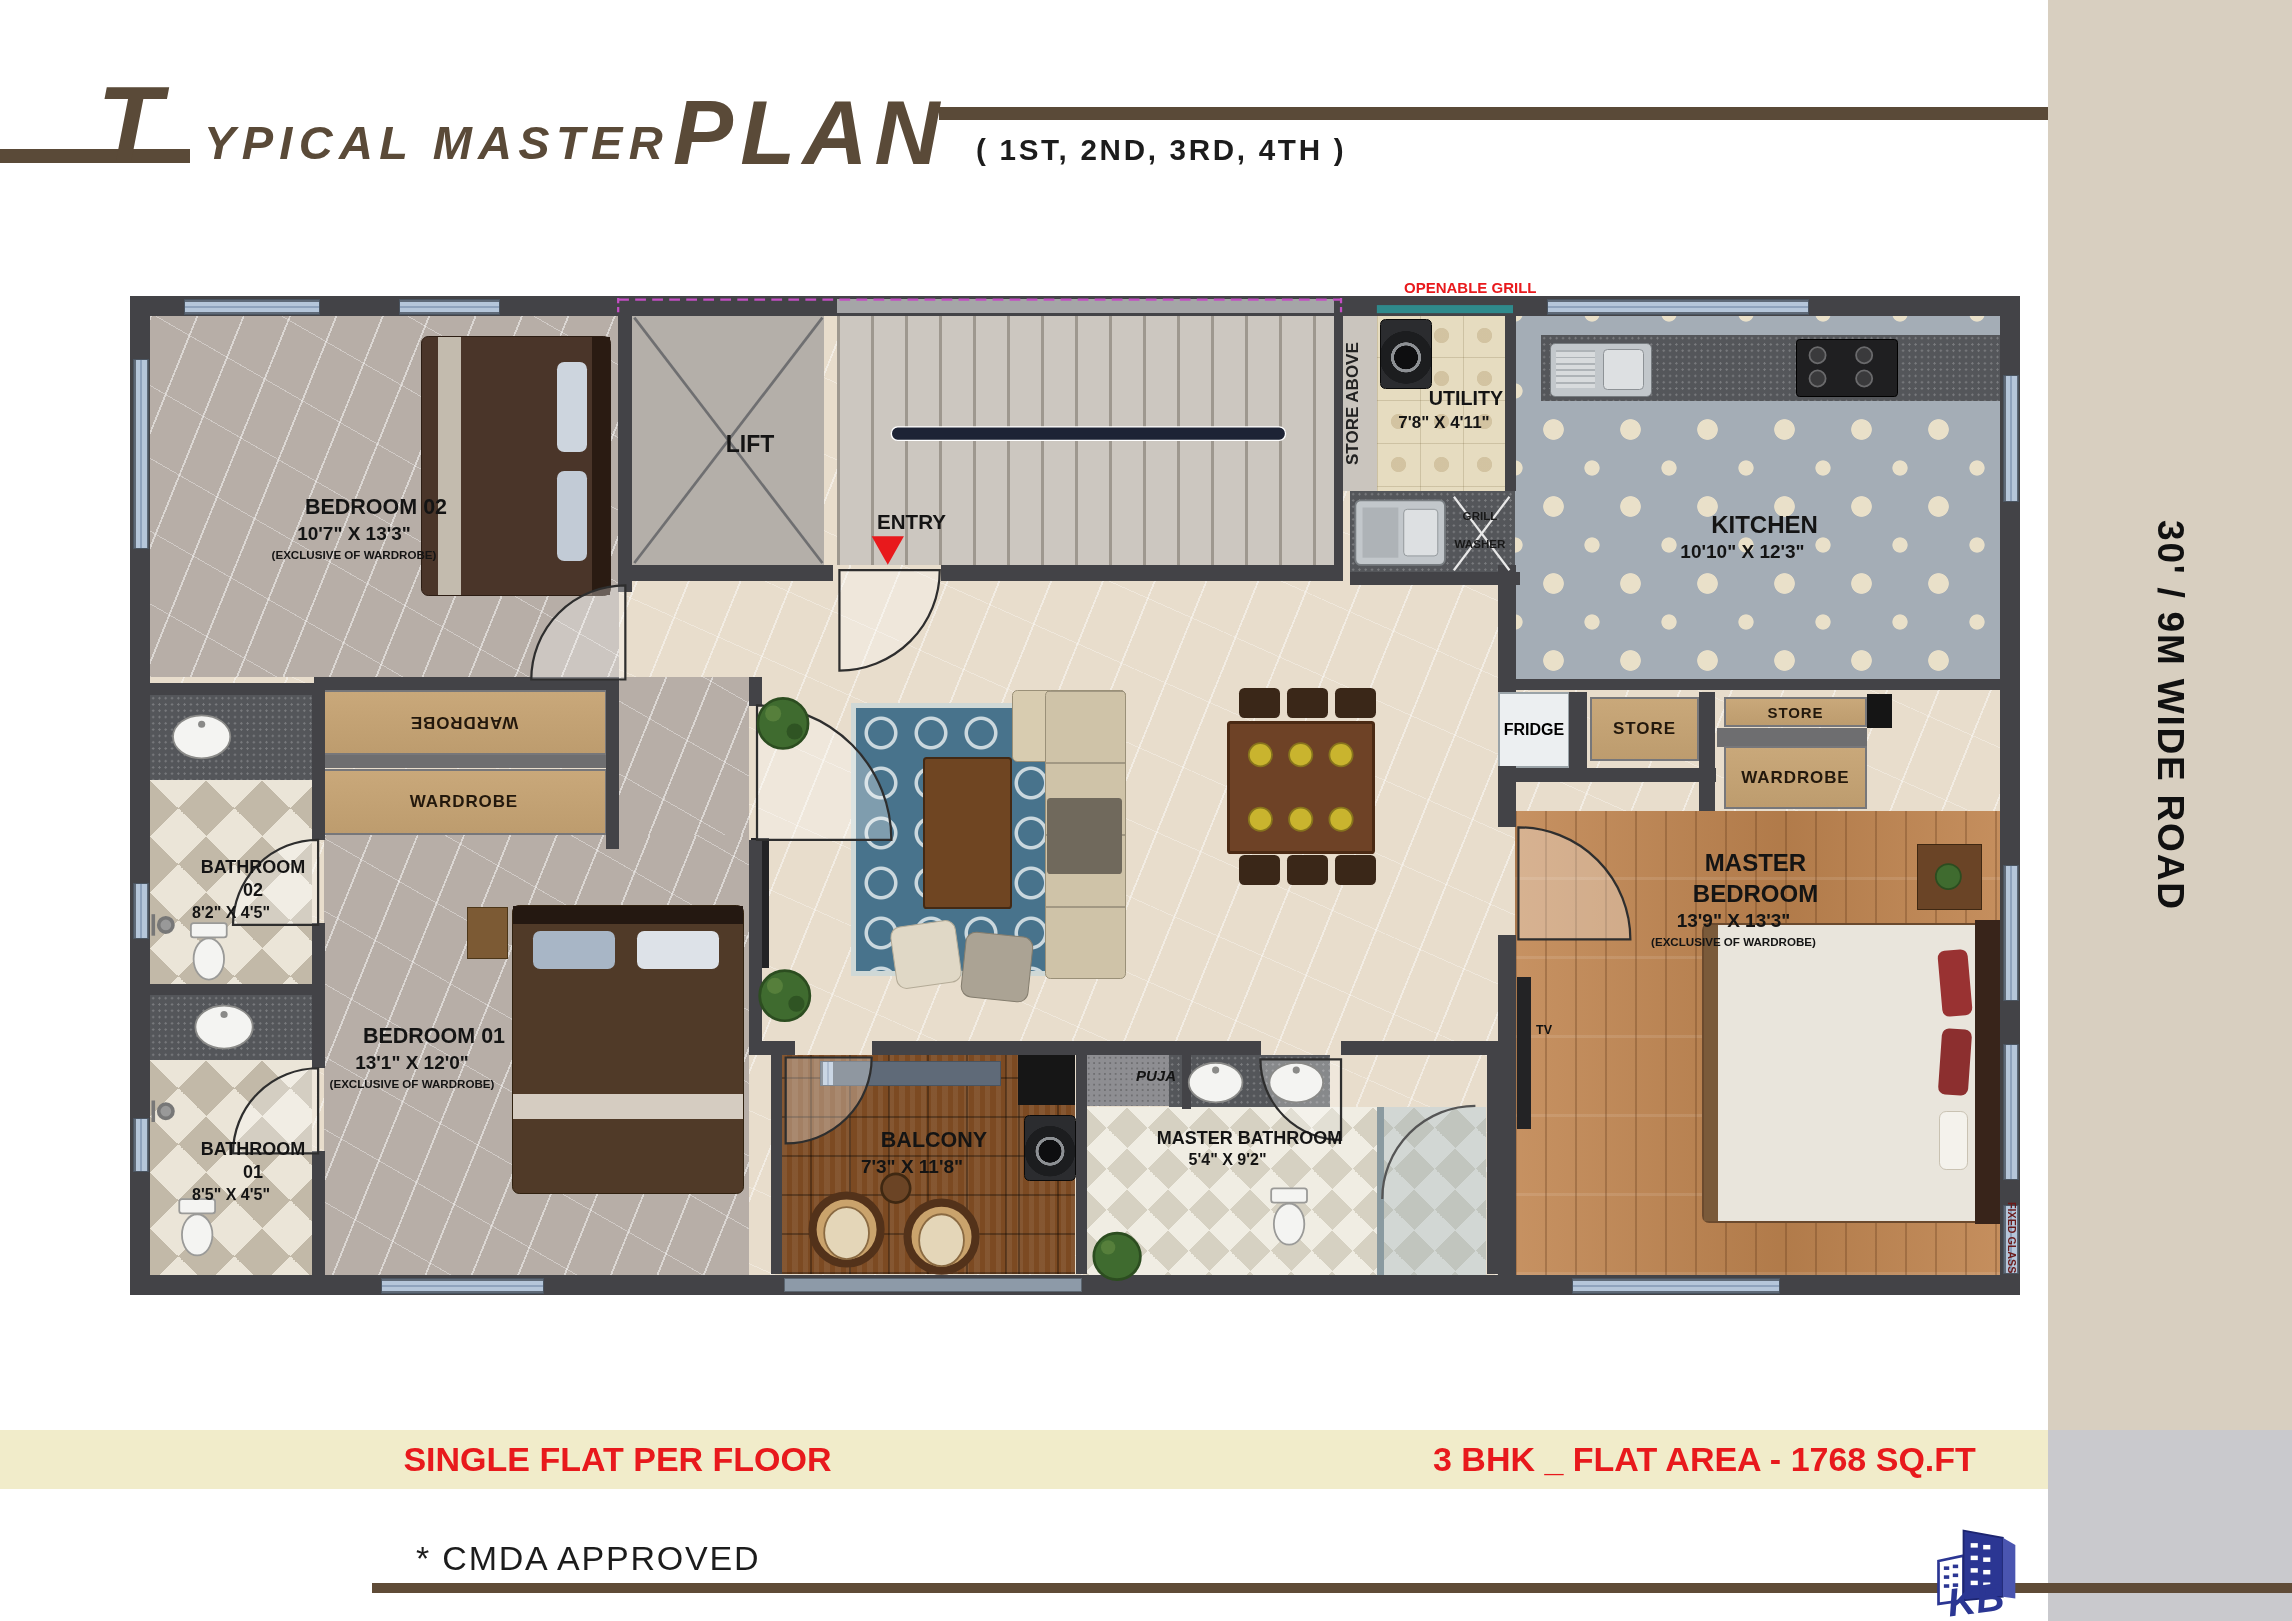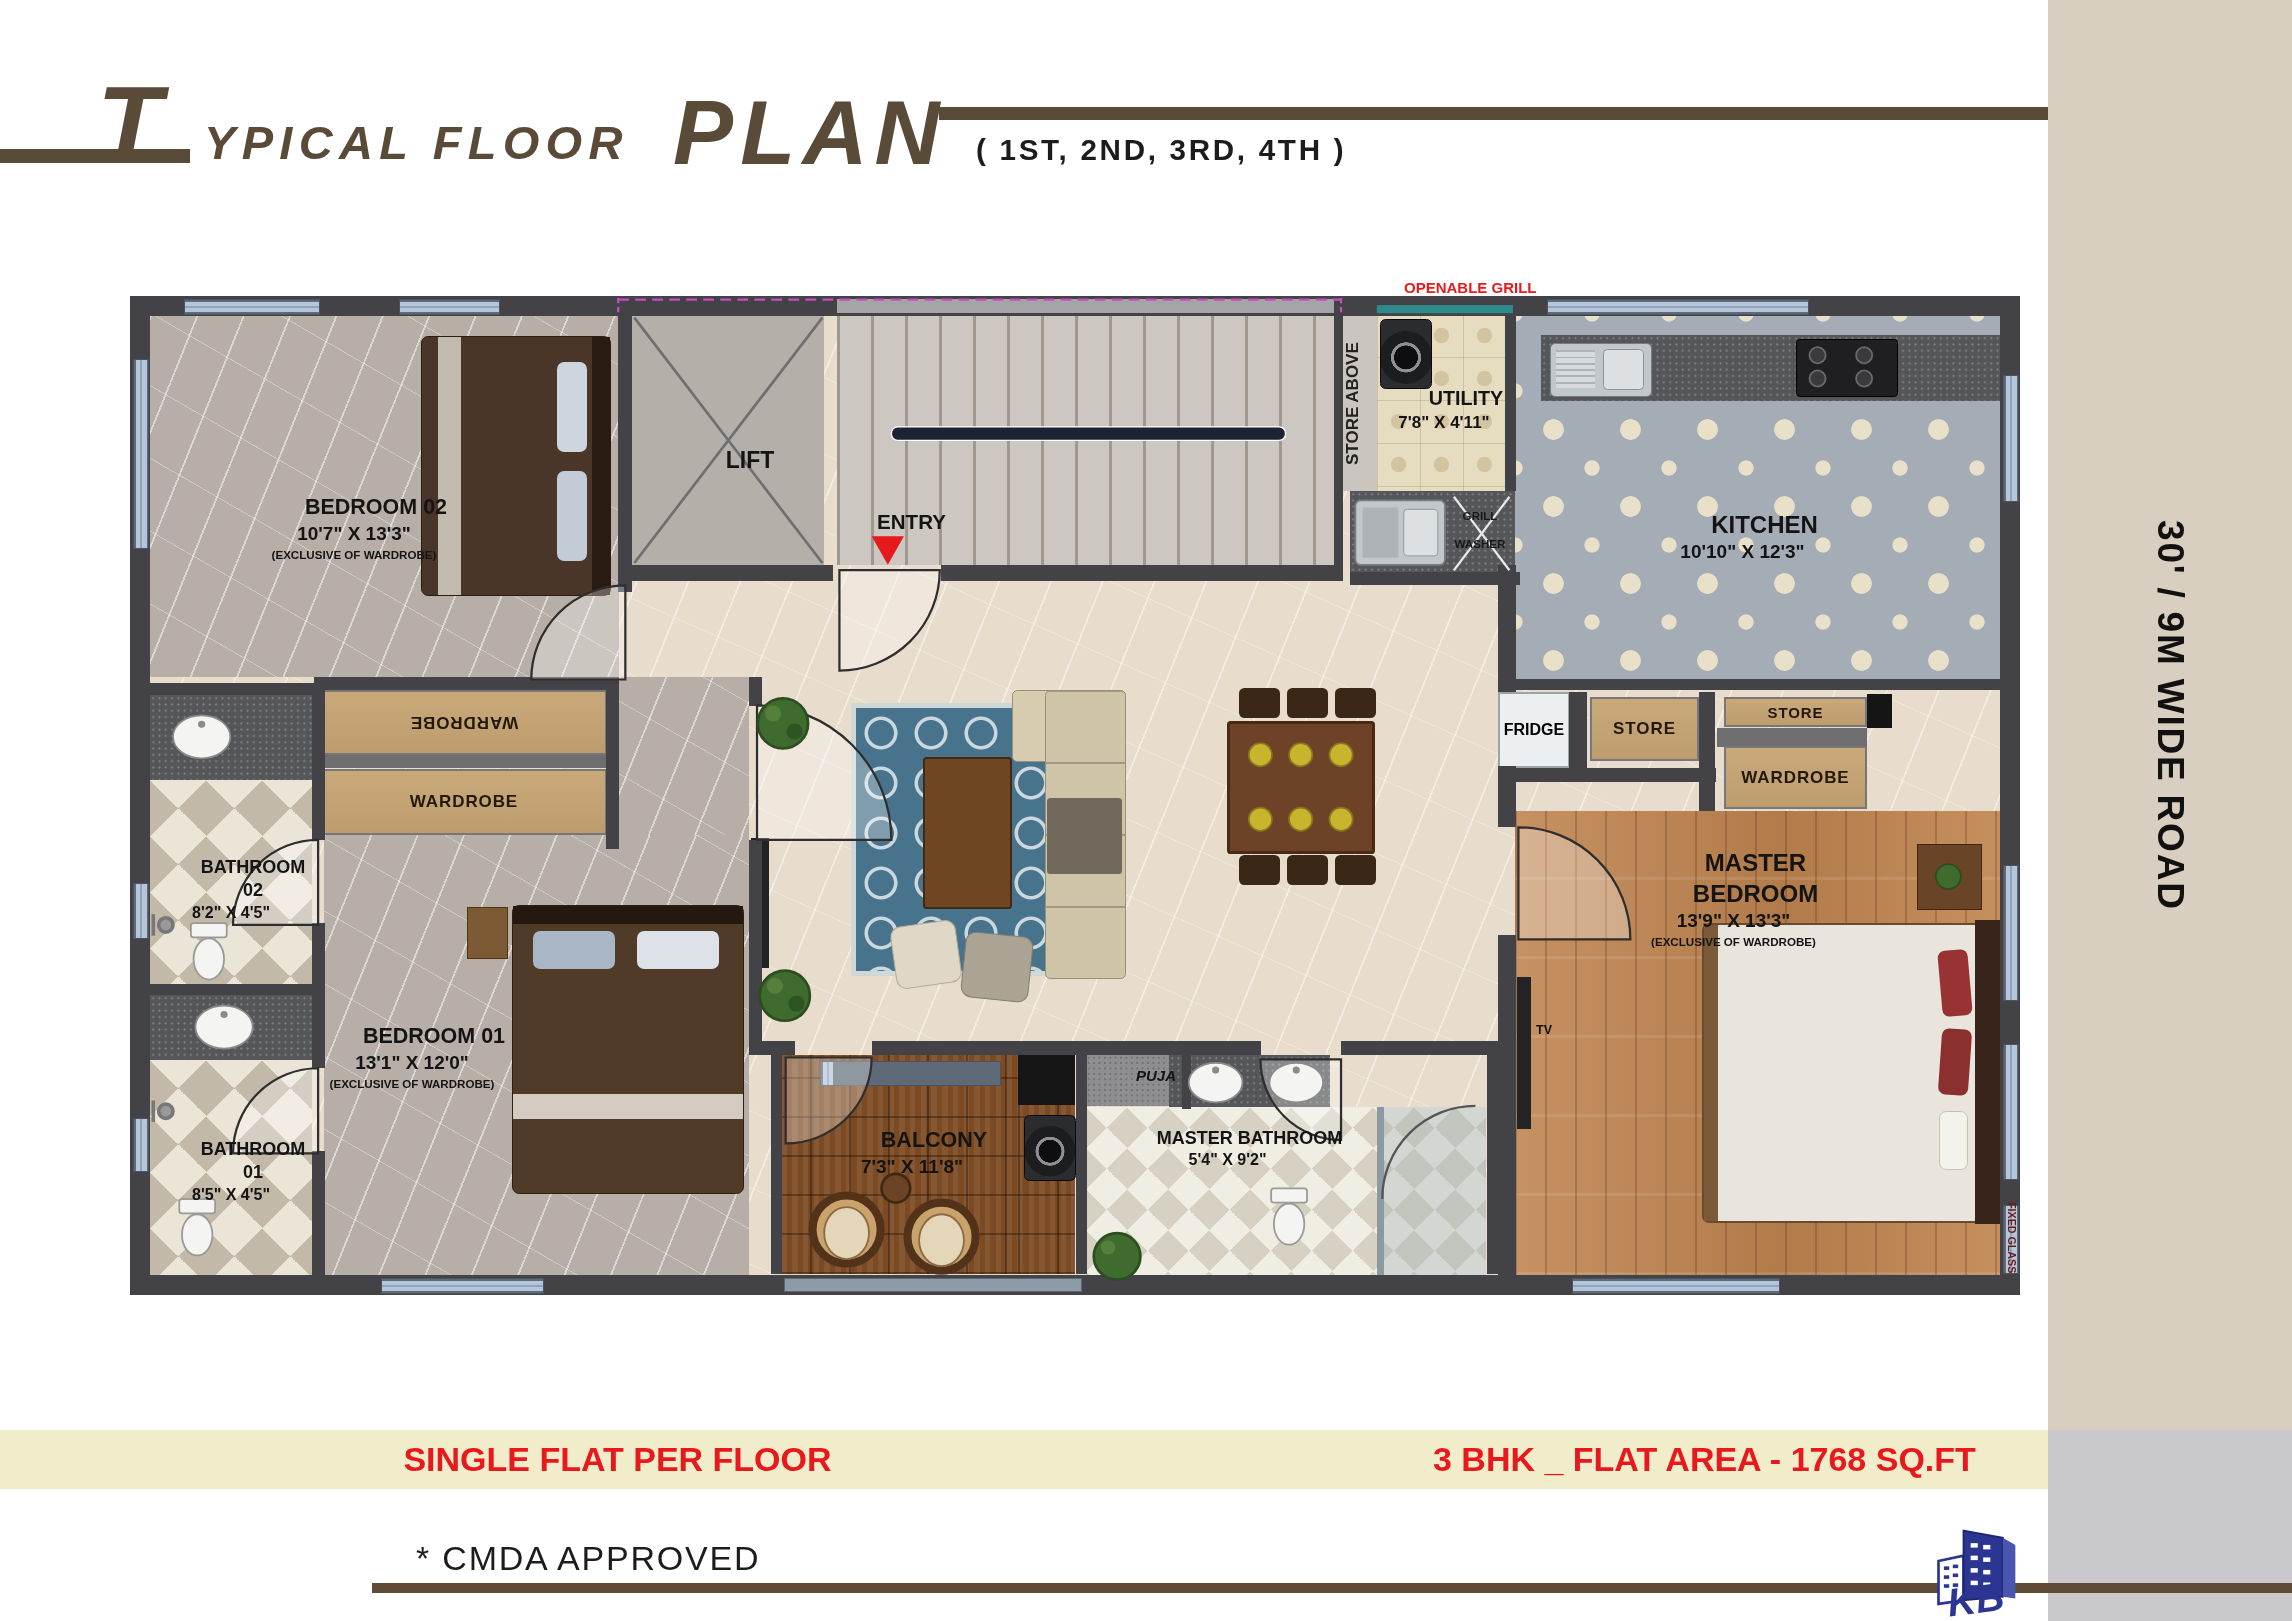--- a/index.html
+++ b/index.html
@@ -74,21 +74,21 @@
   .cmda{position:absolute;color:#1c1c1c;font-size:34px;letter-spacing:1.8px;}
   .bottom-line{position:absolute;background:#5f4b37;}
 </style>
 </head>
 <body>
 
 <div class="page">
 
   <div class="abs title-bar" style="left:0;top:149px;width:190px;height:14.3px;"></div>
   <div class="abs title-t" style="left:97px;top:70px;">T</div>
-  <div class="abs title-rest" style="left:204px;top:115px;">YPICAL FLOOR</div>
+  <div class="abs title-rest" style="left:204px;top:115px;">YPICAL MASTER</div>
   <div class="abs title-plan" style="left:673px;top:88px;">PLAN</div>
   <div class="abs title-sub" style="left:976px;top:133px;">( 1ST, 2ND, 3RD, 4TH )</div>
   <div class="abs title-bar" style="left:939px;top:107px;width:1110px;height:12.5px;"></div>
 
   <div class="road-band">
     <span class="road-label">30' / 9M WIDE ROAD</span>
   </div>
   <div class="gray-band"></div>
 
   <div class="plan">
@@ -345,21 +345,21 @@
         <circle cx="2030" cy="648" r="14" fill="#3f6b2f" stroke="#2c4d20" stroke-width="2"></circle>
       </g>
     </svg>
 
     <div class="rlabel" style="left:103px;top:150px;width:242px;margin-top:48px;">
       <div class="nm">BEDROOM 02</div>
       <div class="dm">10'7" X 13'3"</div>
       <div class="nt">(EXCLUSIVE OF WARDROBE)</div>
     </div>
     <div class="rlabel" style="left:502px;top:134px;width:192px;">
-      <div class="nm" style="font-size:23px;margin-top:16px;">LIFT</div>
+      <div class="nm" style="font-size:23px;">LIFT</div>
     </div>
     <div class="rlabel" style="left:703px;top:213px;width:107px;">
       <div class="nm" style="font-size:20.6px;">ENTRY</div>
     </div>
     <div class="rlabel" style="left:1247px;top:90px;width:134px;">
       <div class="nm" style="font-size:19.7px;">UTILITY</div>
       <div class="dm" style="font-size:17px;">7'8" X 4'11"</div>
     </div>
     <div class="rlabel lg" style="left:1478px;top:213px;width:269px;">
       <div class="nm">KITCHEN</div>

